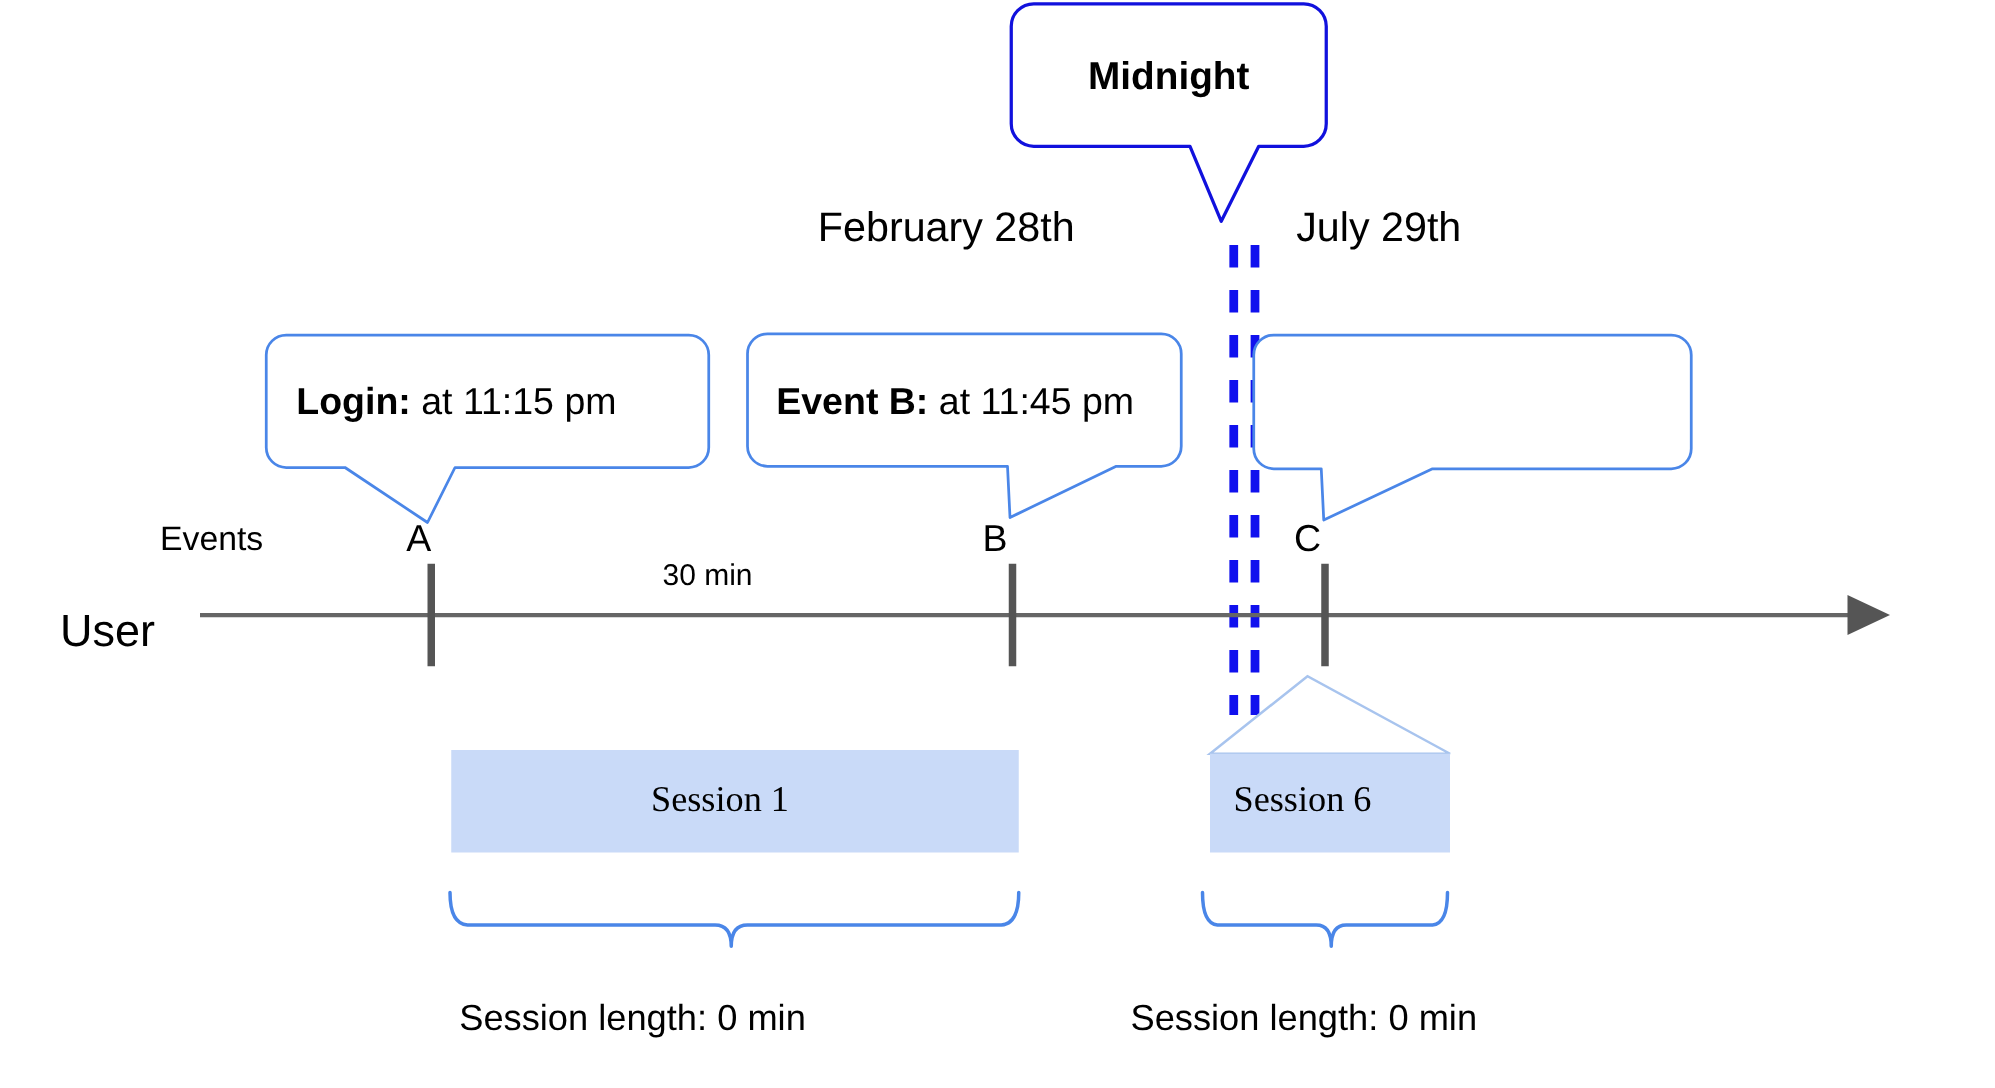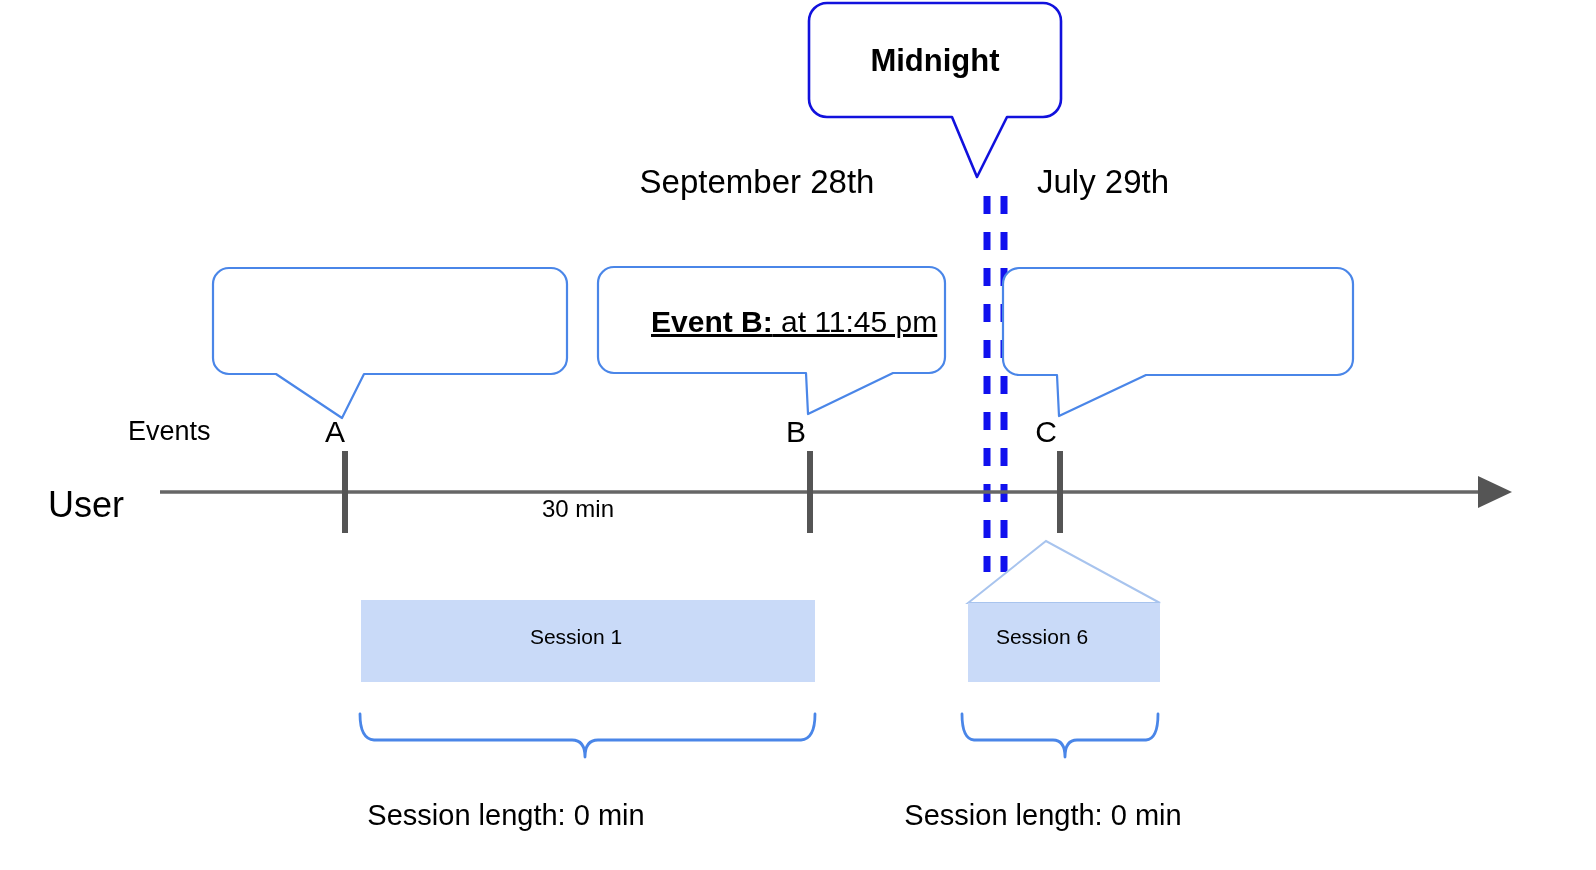--- a/index.html
+++ b/index.html
@@ -50,21 +50,22 @@
   .t-events {
     font-size: 27px;
   }
   .t-marker {
     font-size: 30px;
   }
   .t-dur {
     font-size: 24px;
   }
   .t-session {
-    font-size: 21px;
+    font-size: 29px;
+    font-family: Liberation Serif, serif;
   }
   .t-slen {
     font-size: 29px;
   }
   .center {
     transform: translateX(-50%);
   }
 </style>
 </head>
 <body>
@@ -128,37 +129,40 @@
     </g>
 
     <g>
       <path d="M 962 714 Q 962 739 974 740 L 1053 740 Q 1065 740 1065 757
                Q 1065 740 1077 740 L 1146 740 Q 1158 739 1158 714" fill="none" stroke="#4a86e8" stroke-width="2.8" stroke-linecap="round" stroke-linejoin="round"></path>
     </g>
   </svg>
 
   <div class="txt t-midnight center" style="left:935px; top:45px;">Midnight</div>
 
-  <div class="txt t-date center" style="left:757px; top:165px;">September 28th</div>
+  <div class="txt t-date center" style="left:757px; top:165px;">February 28th</div>
   <div class="txt t-date center" style="left:1103px; top:165px;">July 29th</div>
 
+  <div class="txt t-callout" style="left:237px; top:307px;">
+    <b>Login:</b><span> at 11:15 pm</span>
+  </div>
 
-  <div class="txt t-callout" style="left:651px; top:307px;text-decoration:underline;">
+  <div class="txt t-callout" style="left:621px; top:307px;">
     <b>Event B:</b><span> at 11:45 pm</span>
   </div>
 
 
   <div class="txt t-events" style="left:128px; top:418px;">Events</div>
   <div class="txt t-user" style="left:48px; top:475px;margin-top:12px;">User</div>
 
   <div class="txt t-marker center" style="left:335px; top:417px;">A</div>
   <div class="txt t-marker center" style="left:796px; top:417px;">B</div>
   <div class="txt t-marker center" style="left:1046px; top:417px;">C</div>
 
-  <div class="txt t-dur center" style="left:578px; top:449px;margin-top:48px;">30 min</div>
+  <div class="txt t-dur center" style="left:566px; top:449px;">30 min</div>
 
   <div class="txt t-session center" style="left:576px; top:626px;">Session 1</div>
   <div class="txt t-session center" style="left:1042px; top:626px;">Session 6</div>
 
   <div class="txt t-slen center" style="left:506px; top:801px;">Session length: 0 min</div>
   <div class="txt t-slen center" style="left:1043px; top:801px;">Session length: 0 min</div>
 
 </div>
 
 </body></html>

